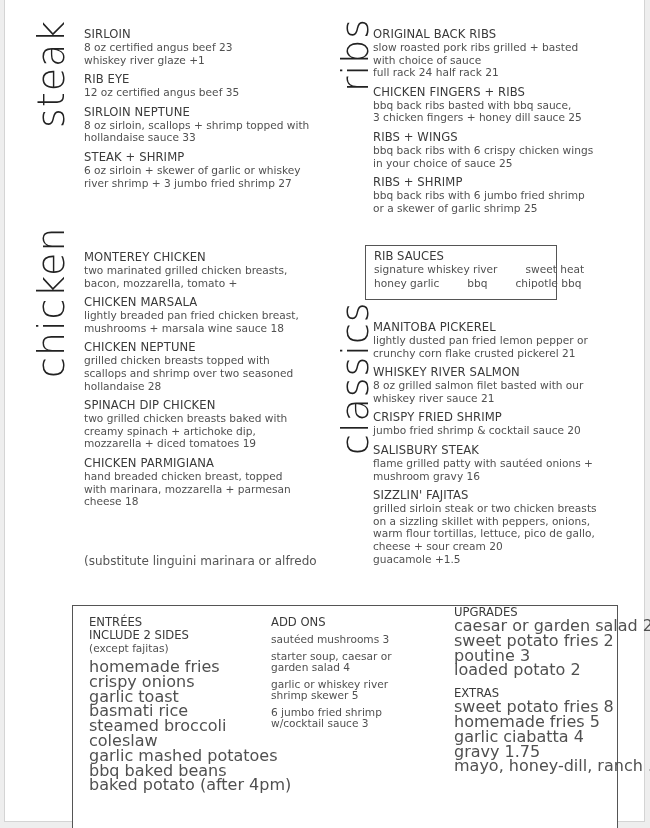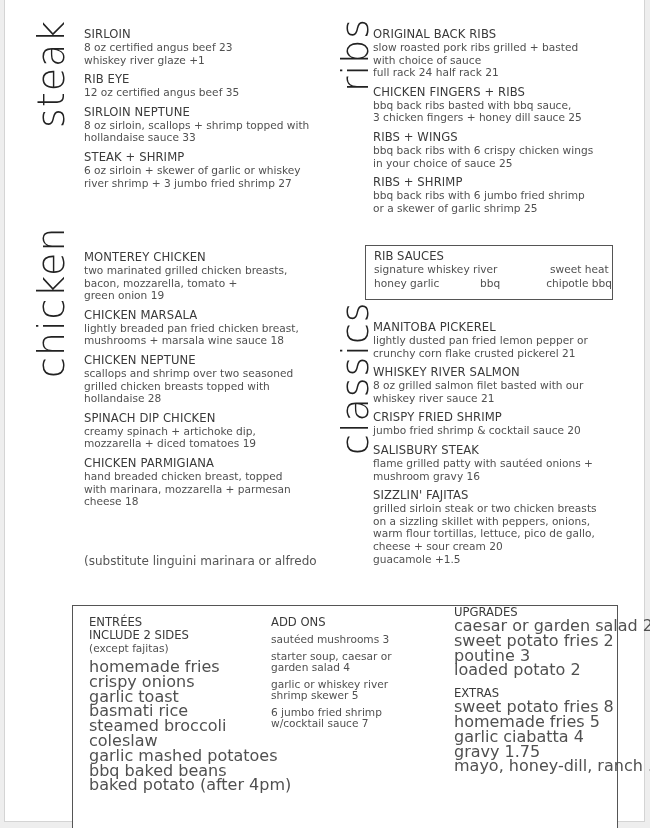--- a/index.html
+++ b/index.html
@@ -58,35 +58,35 @@
       <div class="item-desc">river shrimp + 3 jumbo fried shrimp  27</div>
     </div>
   </div>
 
   <div class="section-label" style="left:27px; top:378px;">chicken</div>
   <div class="col" style="left:79px; top:251px;">
     <div class="item">
       <div class="item-name">MONTEREY CHICKEN</div>
       <div class="item-desc">two marinated grilled chicken breasts,</div>
       <div class="item-desc">bacon, mozzarella, tomato +</div>
-      <div class="item-desc">green onion  19</div>
     </div>
     <div class="item">
       <div class="item-name">CHICKEN MARSALA</div>
       <div class="item-desc">lightly breaded pan fried chicken breast,</div>
       <div class="item-desc">mushrooms + marsala wine sauce  18</div>
     </div>
     <div class="item">
       <div class="item-name">CHICKEN NEPTUNE</div>
+      <div class="item-desc">grilled chicken breasts topped with</div>
       <div class="item-desc">scallops and shrimp over two seasoned</div>
-      <div class="item-desc">grilled chicken breasts topped with</div>
       <div class="item-desc">hollandaise  28</div>
     </div>
     <div class="item">
       <div class="item-name">SPINACH DIP CHICKEN</div>
+      <div class="item-desc">two grilled chicken breasts baked with</div>
       <div class="item-desc">creamy spinach + artichoke dip,</div>
       <div class="item-desc">mozzarella + diced tomatoes  19</div>
     </div>
     <div class="item">
       <div class="item-name">CHICKEN PARMIGIANA</div>
       <div class="item-desc">hand breaded chicken breast, topped</div>
       <div class="item-desc">with marinara, mozzarella + parmesan</div>
       <div class="item-desc">cheese  18</div>
       <div class="item-note">(substitute linguini marinara or alfredo</div>
       <div class="item-note">instead of 2 sides for no charge)</div>
@@ -111,21 +111,21 @@
       <div class="item-desc">bbq back ribs with 6 crispy chicken wings</div>
       <div class="item-desc">in your choice of sauce  25</div>
     </div>
     <div class="item">
       <div class="item-name">RIBS + SHRIMP</div>
       <div class="item-desc">bbq back ribs with 6 jumbo fried shrimp</div>
       <div class="item-desc">or a skewer of garlic shrimp  25</div>
     </div>
   </div>
 
-  <div class="box" style="left:360px; top:245px; width:248px; height:55px; padding:4px 0 0 8px;">
+  <div class="box" style="left:360px; top:245px; width:192px; height:55px; padding:4px 0 0 8px;">
     <div class="box-title">RIB SAUCES</div>
     <div class="sauce-row">
       <span style="width:148px;">signature whiskey river</span>
       <span>sweet heat</span>
     </div>
     <div class="sauce-row">
       <span style="width:92px;">honey garlic</span>
       <span style="width:45px;">bbq</span>
       <span>chipotle bbq</span>
     </div>
@@ -187,21 +187,21 @@
       <div class="addon">
         <div>starter soup, caesar or</div>
         <div>garden salad  4</div>
       </div>
       <div class="addon">
         <div>garlic or whiskey river</div>
         <div>shrimp skewer  5</div>
       </div>
       <div class="addon">
         <div>6 jumbo fried shrimp</div>
-        <div>w/cocktail sauce  7</div>
+        <div>w/cocktail sauce  3</div>
       </div>
     </div>
 
     <div class="bcol" style="left:381px; top:0;">
       <div class="bhead">UPGRADES</div>
       <div class="bline">caesar or garden salad  2</div>
       <div class="bline">sweet potato fries  2</div>
       <div class="bline">poutine  3</div>
       <div class="bline">loaded potato  2</div>
       <div class="bhead" style="margin-top:9px;">EXTRAS</div>

